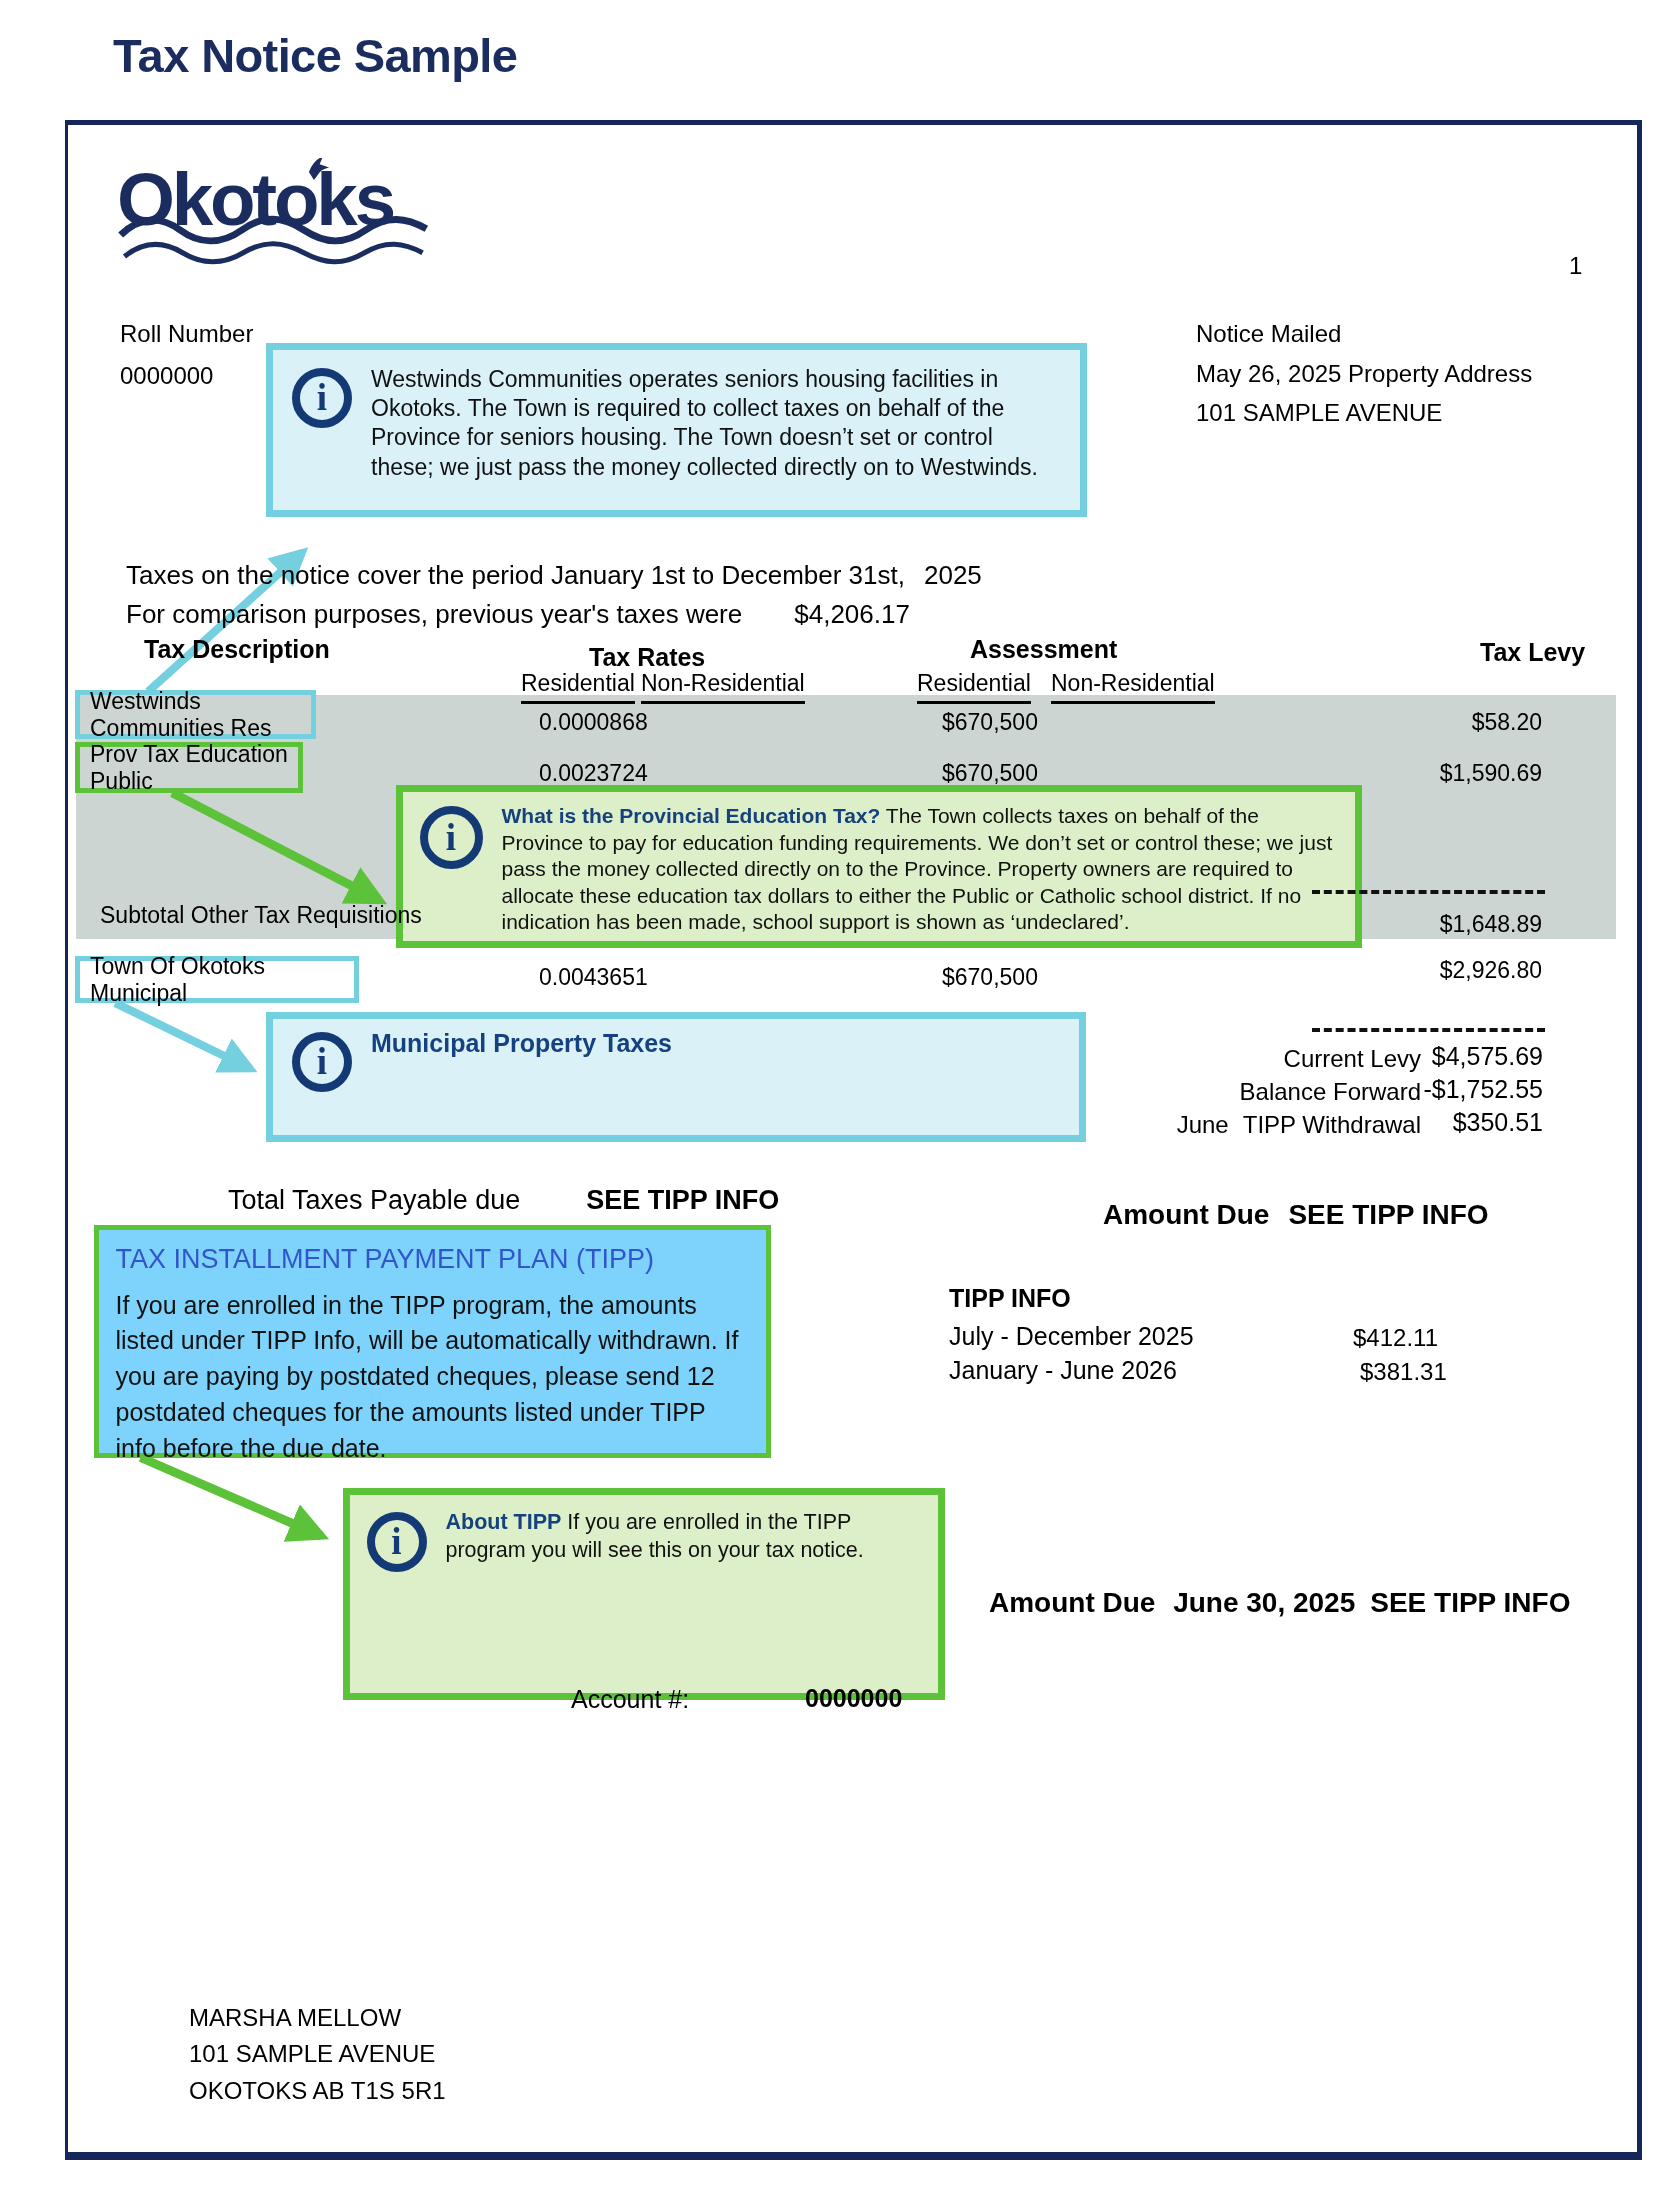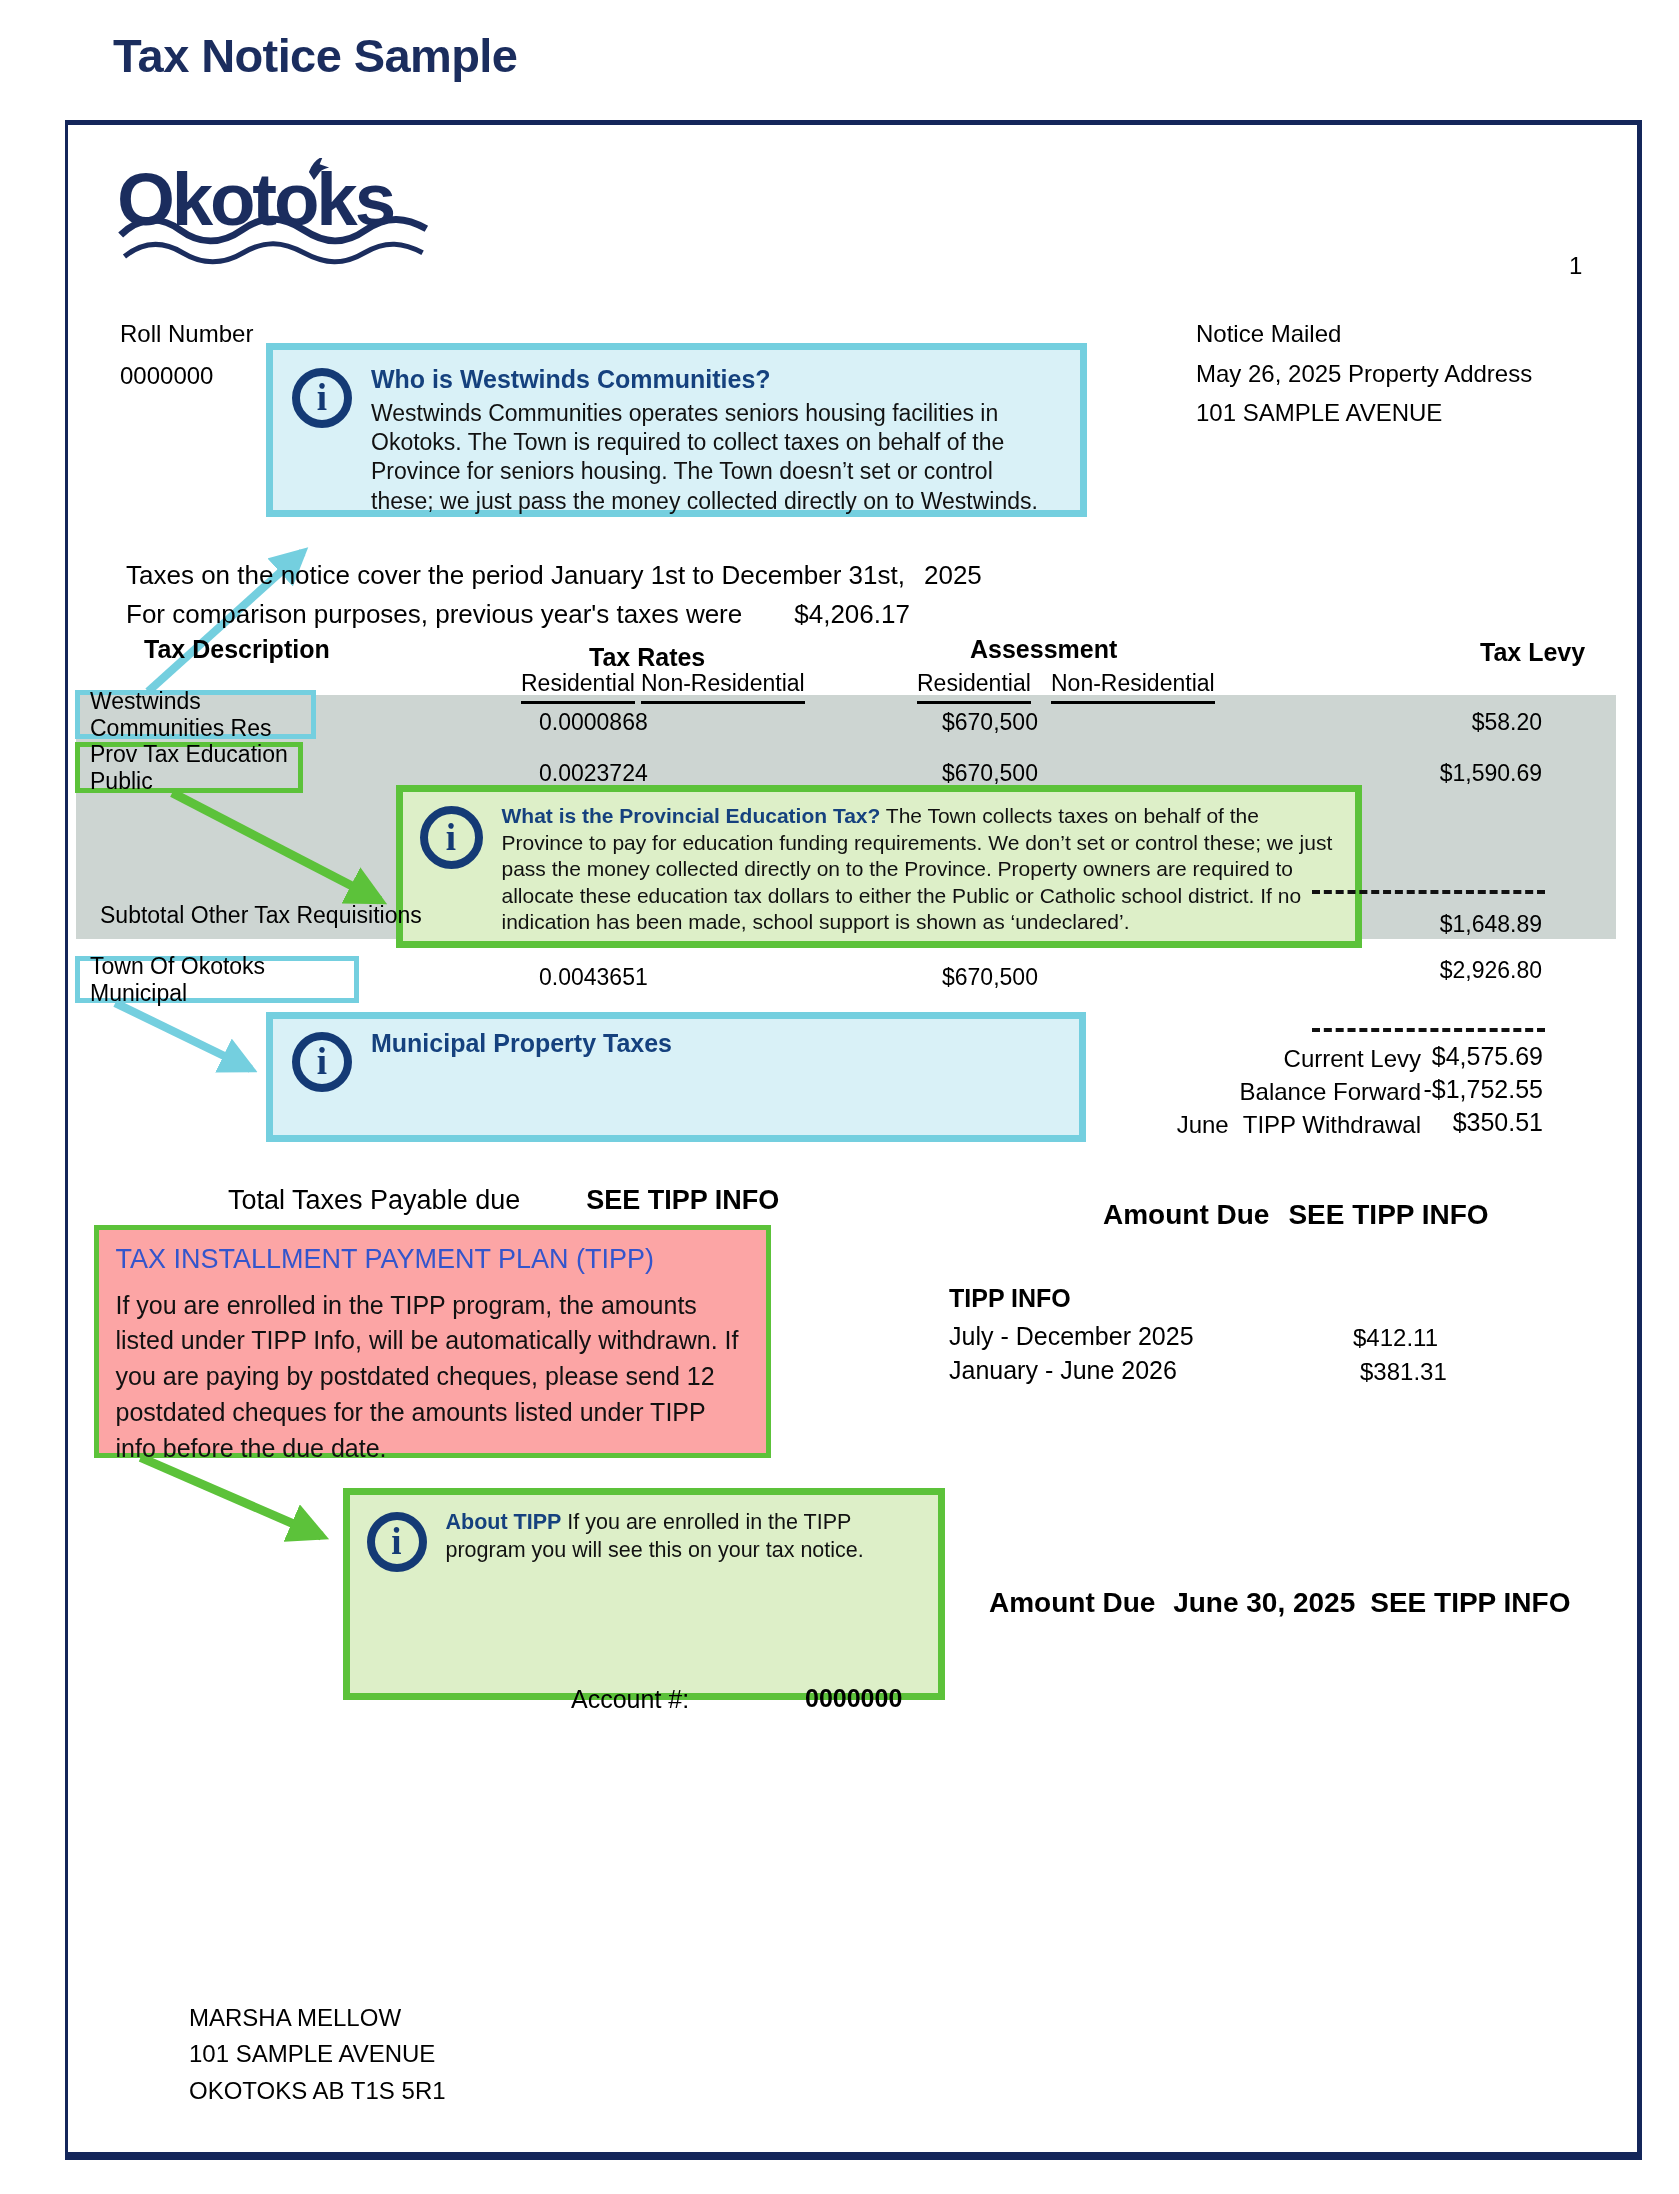--- a/index.html
+++ b/index.html
@@ -27,21 +27,21 @@
   .ib-cyan{background:#d9f1f7;border:7px solid #74cfdf;}
   .ib-green{background:#ddefc8;border:7.6px solid #5cc23a;}
   .iicon{flex:0 0 auto;width:60px;height:60px;border:8.9px solid #143a75;border-radius:50%;
          display:flex;align-items:center;justify-content:center;box-sizing:border-box;margin-top:2.5px;background:transparent;}
   .iicon span{font-family:"Liberation Serif",serif;font-weight:bold;font-size:37px;color:#143a75;line-height:1;}
   .ib-title{font-size:25px;font-weight:bold;color:#15417e;margin:0 0 5px 0;}
   .ib-body{font-size:23px;line-height:1.27;color:#111;}
   .sum-label{font-size:24px;text-align:right;width:412px;}
   .sum-value{font-size:25px;text-align:right;width:218px;}
   .tipp-box{left:94px;top:1225px;width:677px;height:233px;box-sizing:border-box;
-            border:5px solid #5cc23a;background:#fca5a5;padding:14px 16.5px;}
+            border:5px solid #5cc23a;background:#7dd3fc;padding:14px 16.5px;}
   .tipp-title{font-size:27px;color:#3355cc;}
   .tipp-body{font-size:25px;line-height:1.43;margin-top:12.7px;color:#111;}
   .addr{font-size:24px;line-height:1.52;}
   svg.arrows{left:0;top:0;pointer-events:none;}
 </style>
 </head>
 <body>
 
 <div class="page">
 
@@ -79,21 +79,20 @@
   <div class="abs t38" style="left:120px;top:362px;">0000000</div>
   <div class="abs t38" style="left:1196px;top:320px;">Notice Mailed</div>
   <div class="abs t38" style="left:1196px;top:360px;">May 26, 2025 Property Address</div>
   <div class="abs t38" style="left:1196px;top:399px;">101 SAMPLE AVENUE</div>
 
   <div class="abs infobox ib-cyan" style="left:266px;top:343px;width:821px;height:174px;">
     <div class="iicon">
         <span>i</span>
       </div>
     <div>
-      <div class="ib-title">Who is Westwinds Communities?</div>
       <div class="ib-body">Westwinds Communities operates seniors housing facilities in Okotoks. The Town is required to collect taxes on behalf of the Province for seniors housing. The Town doesn’t set or control these; we just pass the money collected directly on to Westwinds.</div>
     </div>
   </div>
 
   <div class="abs t41" style="left:126px;top:560px;">
     <span>Taxes on the notice cover the period January 1st to December 31st,</span><span style="margin-left:19px;">2025</span>
   </div>
   <div class="abs t41" style="left:126px;top:599px;">
     <span>For comparison purposes, previous year's taxes were</span><span style="margin-left:52px;">$4,206.17</span>
   </div>

